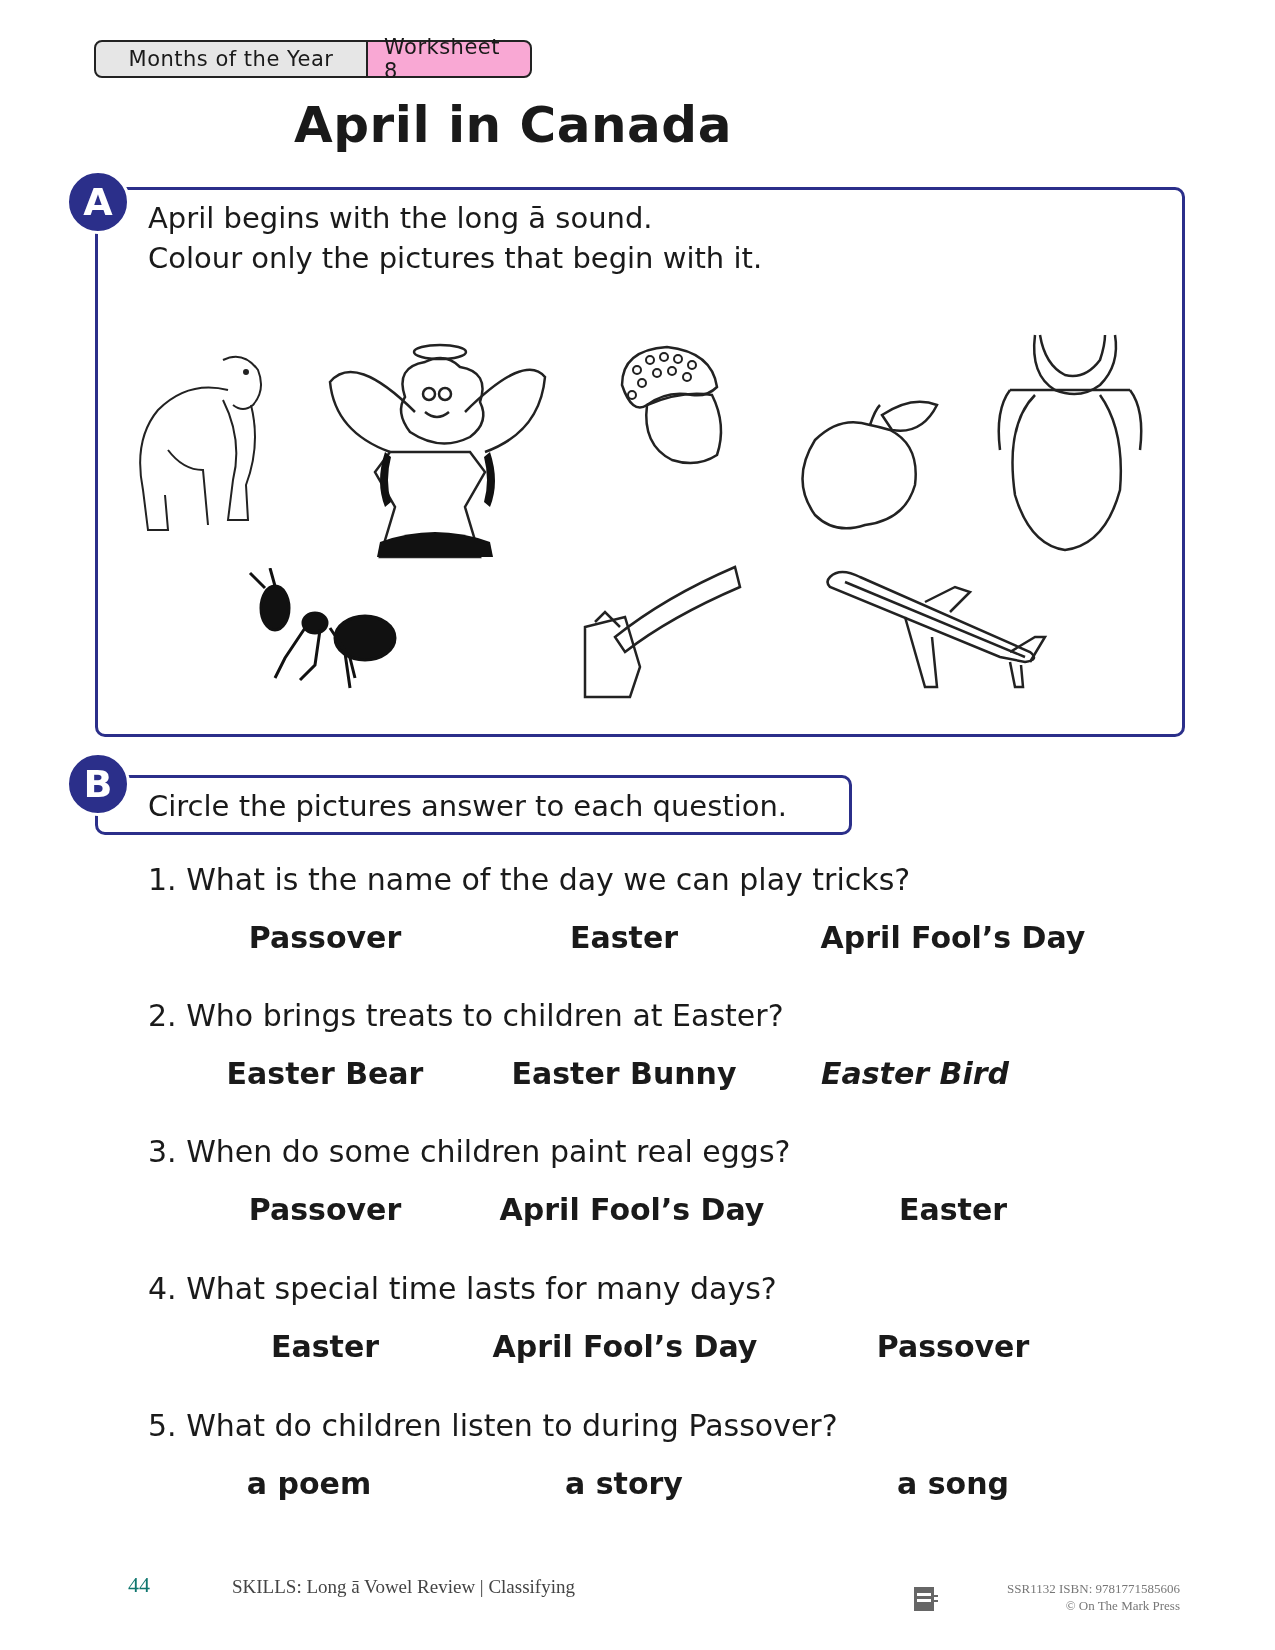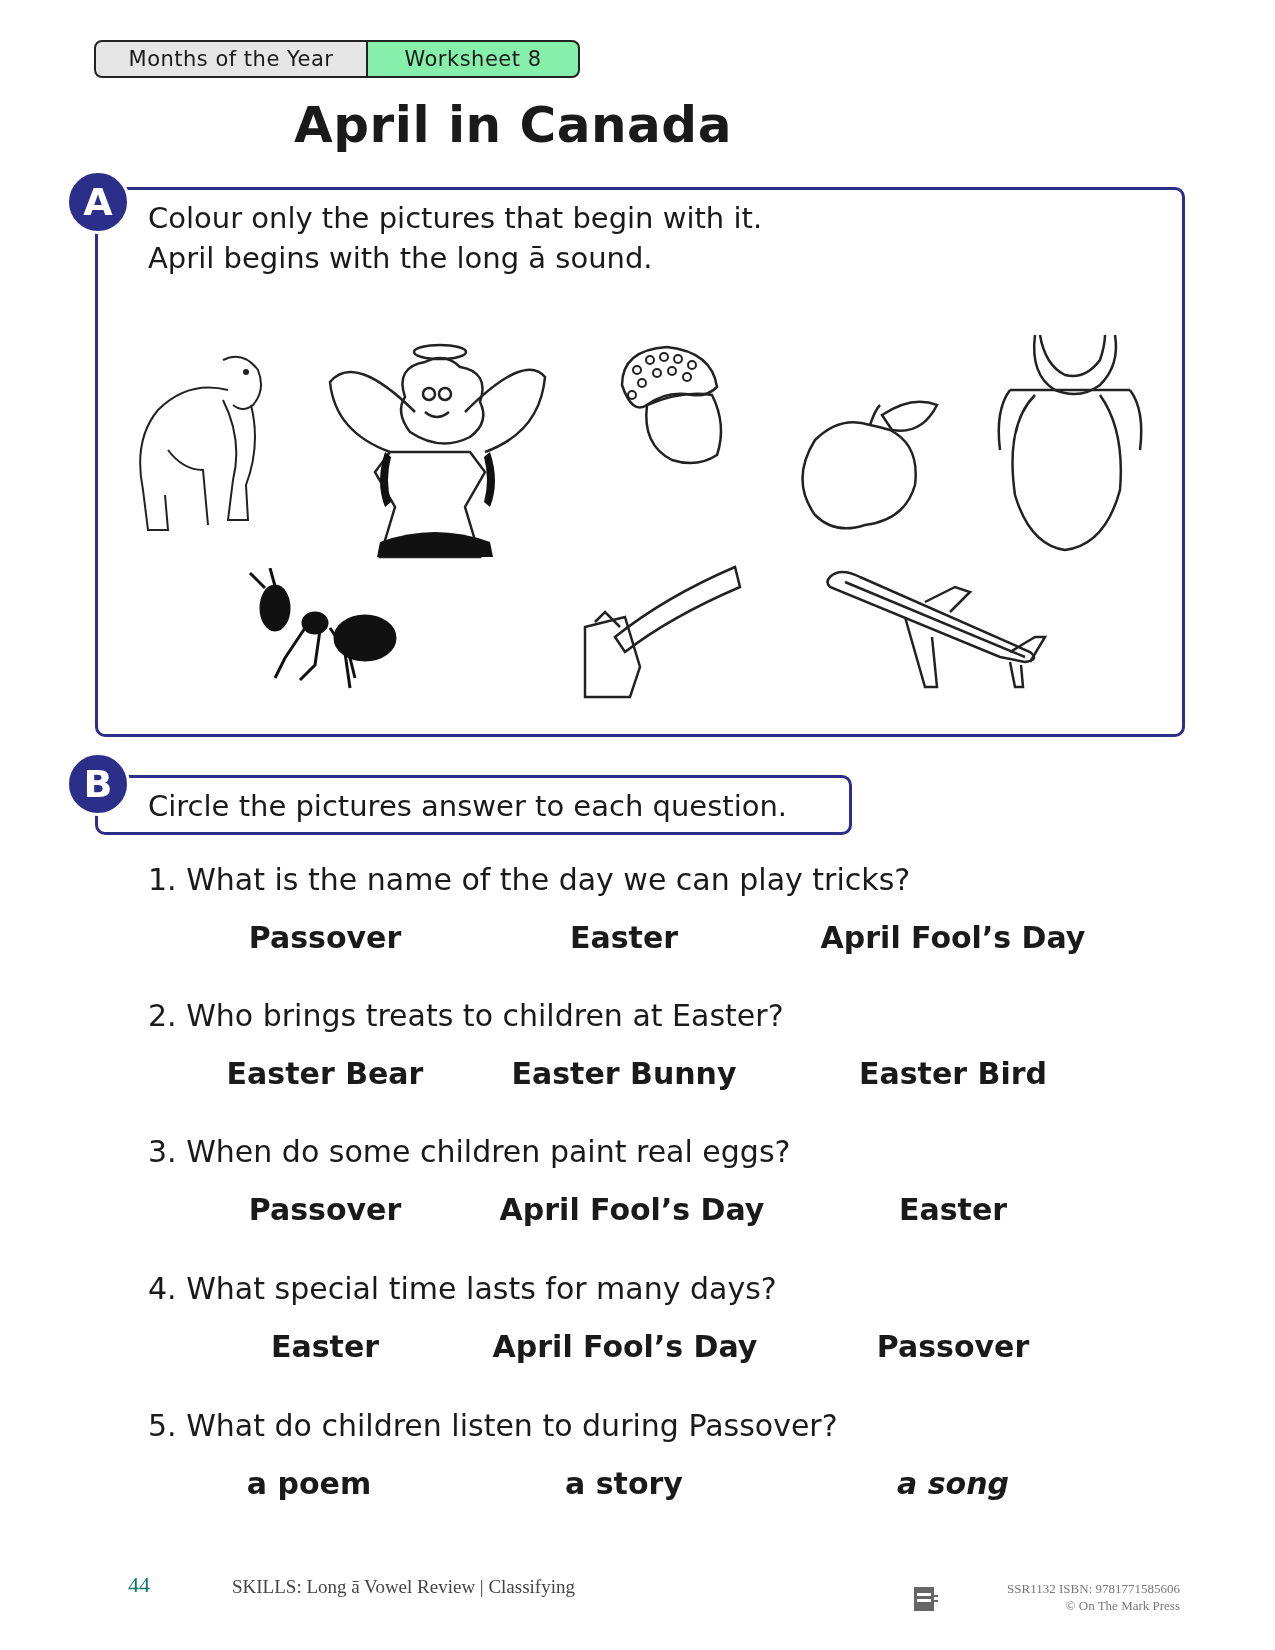--- a/index.html
+++ b/index.html
@@ -5,21 +5,21 @@
   html, body { margin:0; padding:0; background:#ffffff; }
   body { width:1275px; height:1650px; position:relative; overflow:hidden;
          font-family:"DejaVu Sans", sans-serif; color:#1a1a1a; }
   .abs { position:absolute; }
 
   
   .tabs { left:94px; top:40px; height:40px; display:flex; }
   .tab { height:38px; border:2px solid #222; display:flex; align-items:center;
          font-size:21px; font-weight:normal; letter-spacing:0.5px; padding:0 16px; box-sizing:border-box; }
   .tab.left { background:#e6e6e6; border-radius:8px 0 0 8px; width:274px; justify-content:center; }
-  .tab.right { background:#86efac; border-left:none; border-radius:0 8px 8px 0; width:214px; justify-content:center;
+  .tab.right { background:#f9a8d4; border-left:none; border-radius:0 8px 8px 0; width:166px; justify-content:center;
                border-left:2px solid #222; margin-left:-2px; }
 
   .title { left:0; width:1026px; top:96px; text-align:center; font-size:50px; font-weight:bold; letter-spacing:0.5px; }
 
   
   .boxA { left:95px; top:187px; width:1090px; height:550px; border:3px solid #2b2f8a; border-radius:10px; box-sizing:border-box; }
   .badge { width:64px; height:64px; border-radius:50%; background:#2b2f8a; color:#fff;
            font-size:38px; font-weight:bold; display:flex; align-items:center; justify-content:center;
            border:3px solid #fff; box-sizing:border-box; }
   .instr { font-size:29px; line-height:40px; color:#1a1a1a; }
@@ -42,22 +42,22 @@
 <div class="abs tabs">
   <div class="tab left">Months of the Year</div>
   <div class="tab right">Worksheet 8</div>
 </div>
 
 <div class="abs title">April in Canada</div>
 
 <div class="abs boxA"></div>
 <div class="abs badge" style="left:66px;top:170px;">A</div>
 <div class="abs instr" style="left:148px;top:198px;">
+  <div>April begins with the long ā sound.</div>
   <div>Colour only the pictures that begin with it.</div>
-  <div>April begins with the long ā sound.</div>
 </div>
 
 <svg class="pic" style="left:128px;top:340px;" width="150" height="200" viewBox="0 0 150 200">
   <g fill="none" stroke="#222" stroke-width="2">
     <path d="M95 20 q20 -10 35 10 q8 20 -5 35 q-10 8 -20 0"></path>
     <path d="M100 50 q-40 -10 -70 20 q-25 30 -15 80 l5 40 h20 l-3 -35"></path>
     <path d="M95 60 q20 40 10 80 l-5 40 h20 l-2 -35 q15 -40 5 -80"></path>
     <path d="M40 110 q15 20 35 20 l5 55"></path>
     <circle cx="118" cy="32" r="2" fill="#222"></circle>
   </g>
@@ -156,42 +156,42 @@
 <div class="abs opts" style="top:920px;">
   <span class="opt" style="left:325px;">Passover</span>
   <span class="opt" style="left:624px;">Easter</span>
   <span class="opt" style="left:953px;">April Fool’s Day</span>
 </div>
 
 <div class="abs q" style="top:998px;">2. Who brings treats to children at Easter?</div>
 <div class="abs opts" style="top:1056px;">
   <span class="opt" style="left:325px;">Easter Bear</span>
   <span class="opt" style="left:624px;">Easter Bunny</span>
-  <span class="opt" style="left:953px;">Easter Bird</span>
+  <span class="opt" style="left:915px;font-style:italic;">Easter Bird</span>
 </div>
 
 <div class="abs q" style="top:1134px;">3. When do some children paint real eggs?</div>
 <div class="abs opts" style="top:1192px;">
   <span class="opt" style="left:325px;">Passover</span>
   <span class="opt" style="left:632px;">April Fool’s Day</span>
   <span class="opt" style="left:953px;">Easter</span>
 </div>
 
 <div class="abs q" style="top:1271px;">4. What special time lasts for many days?</div>
 <div class="abs opts" style="top:1329px;">
   <span class="opt" style="left:325px;">Easter</span>
   <span class="opt" style="left:625px;">April Fool’s Day</span>
   <span class="opt" style="left:953px;">Passover</span>
 </div>
 
 <div class="abs q" style="top:1408px;">5. What do children listen to during Passover?</div>
 <div class="abs opts" style="top:1466px;">
   <span class="opt" style="left:309px;">a poem</span>
   <span class="opt" style="left:624px;">a story</span>
-  <span class="opt" style="left:953px;font-style:italic;">a song</span>
+  <span class="opt" style="left:953px;">a song</span>
 </div>
 
 <div class="abs footer-num">44</div>
 <div class="abs footer-skills">SKILLS: Long ā Vowel Review | Classifying</div>
 <svg class="abs book-icon" viewBox="0 0 26 28">
   <rect x="1" y="2" width="20" height="24" fill="#666"></rect>
   <rect x="4" y="8" width="14" height="3" fill="#fff"></rect>
   <rect x="4" y="14" width="14" height="3" fill="#fff"></rect>
   <rect x="21" y="10" width="4" height="2" fill="#666"></rect>
   <rect x="21" y="15" width="4" height="2" fill="#666"></rect>

